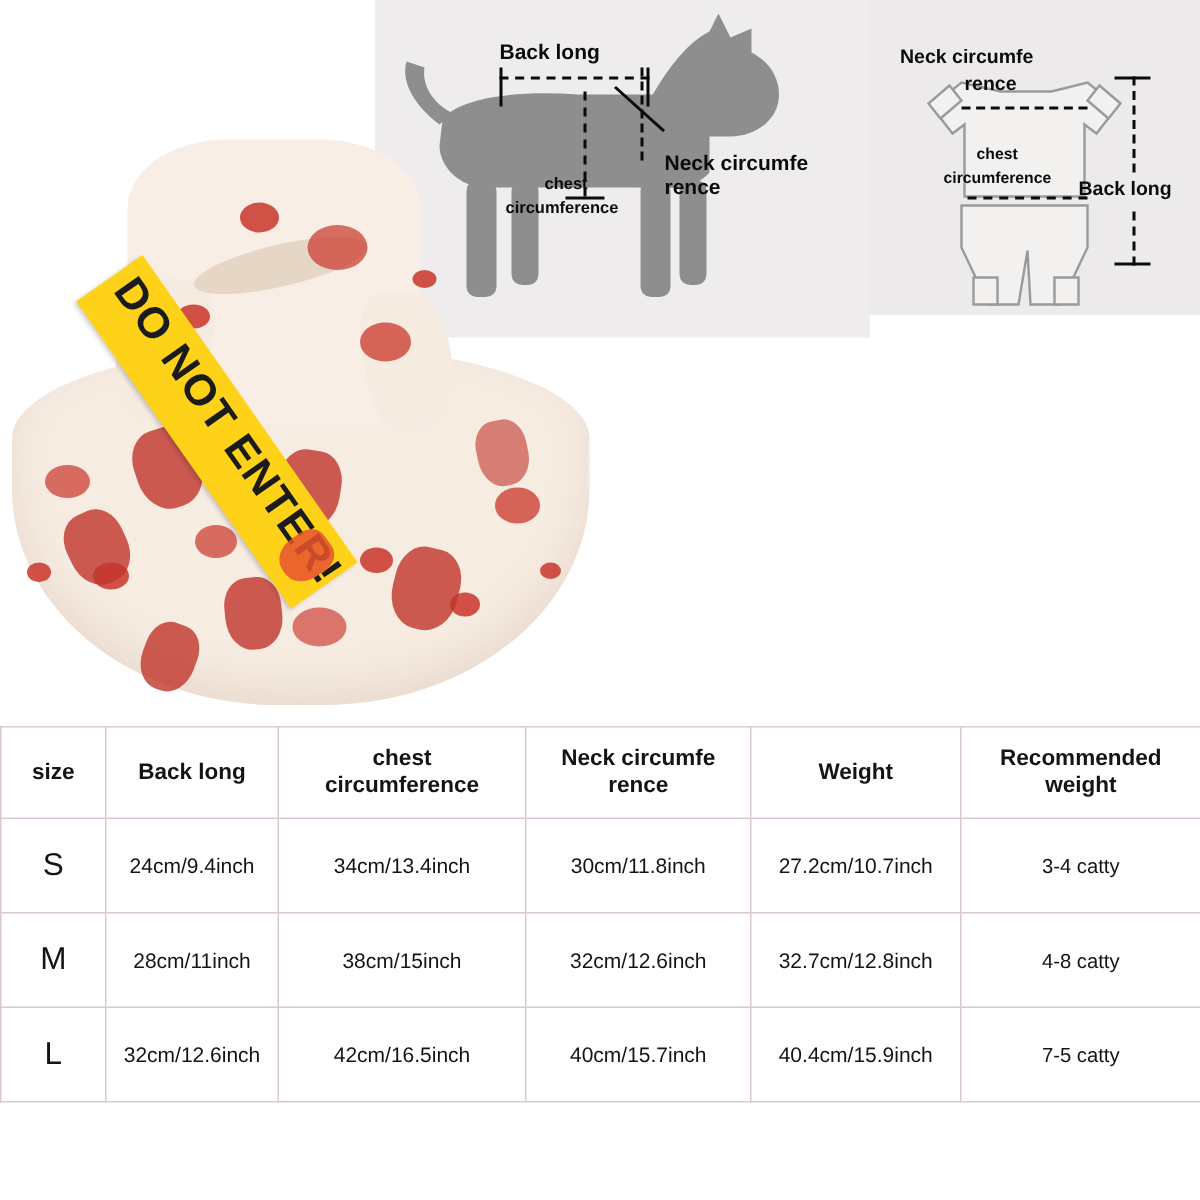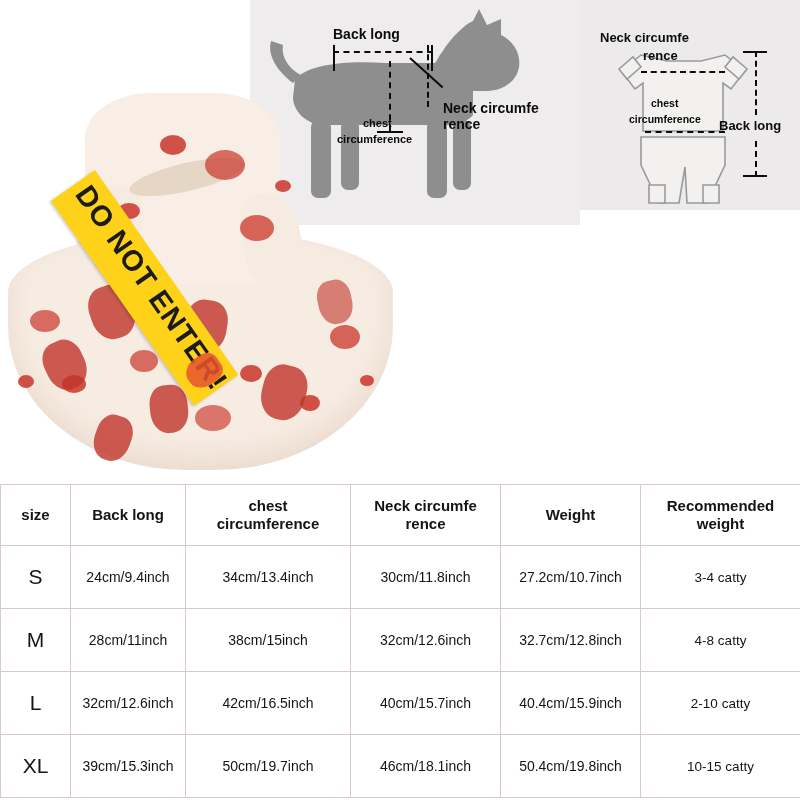--- a/index.html
+++ b/index.html
@@ -398,26 +398,18 @@
         <td>32cm/12.6inch</td>
         <td>32.7cm/12.8inch</td>
         <td class="rec">4-8  catty</td>
       </tr>
       <tr>
         <td class="sz">L</td>
         <td>32cm/12.6inch</td>
         <td>42cm/16.5inch</td>
         <td>40cm/15.7inch</td>
         <td>40.4cm/15.9inch</td>
-        <td class="rec">2-10  catty</td>
-      </tr>
-      <tr>
-        <td class="sz">XL</td>
-        <td>39cm/15.3inch</td>
-        <td>50cm/19.7inch</td>
-        <td>46cm/18.1inch</td>
-        <td>50.4cm/19.8inch</td>
-        <td class="rec">10-15  catty</td>
+        <td class="rec">7-5  catty</td>
       </tr>
     </tbody>
   </table>
 
 </div>
 
 </body></html>

